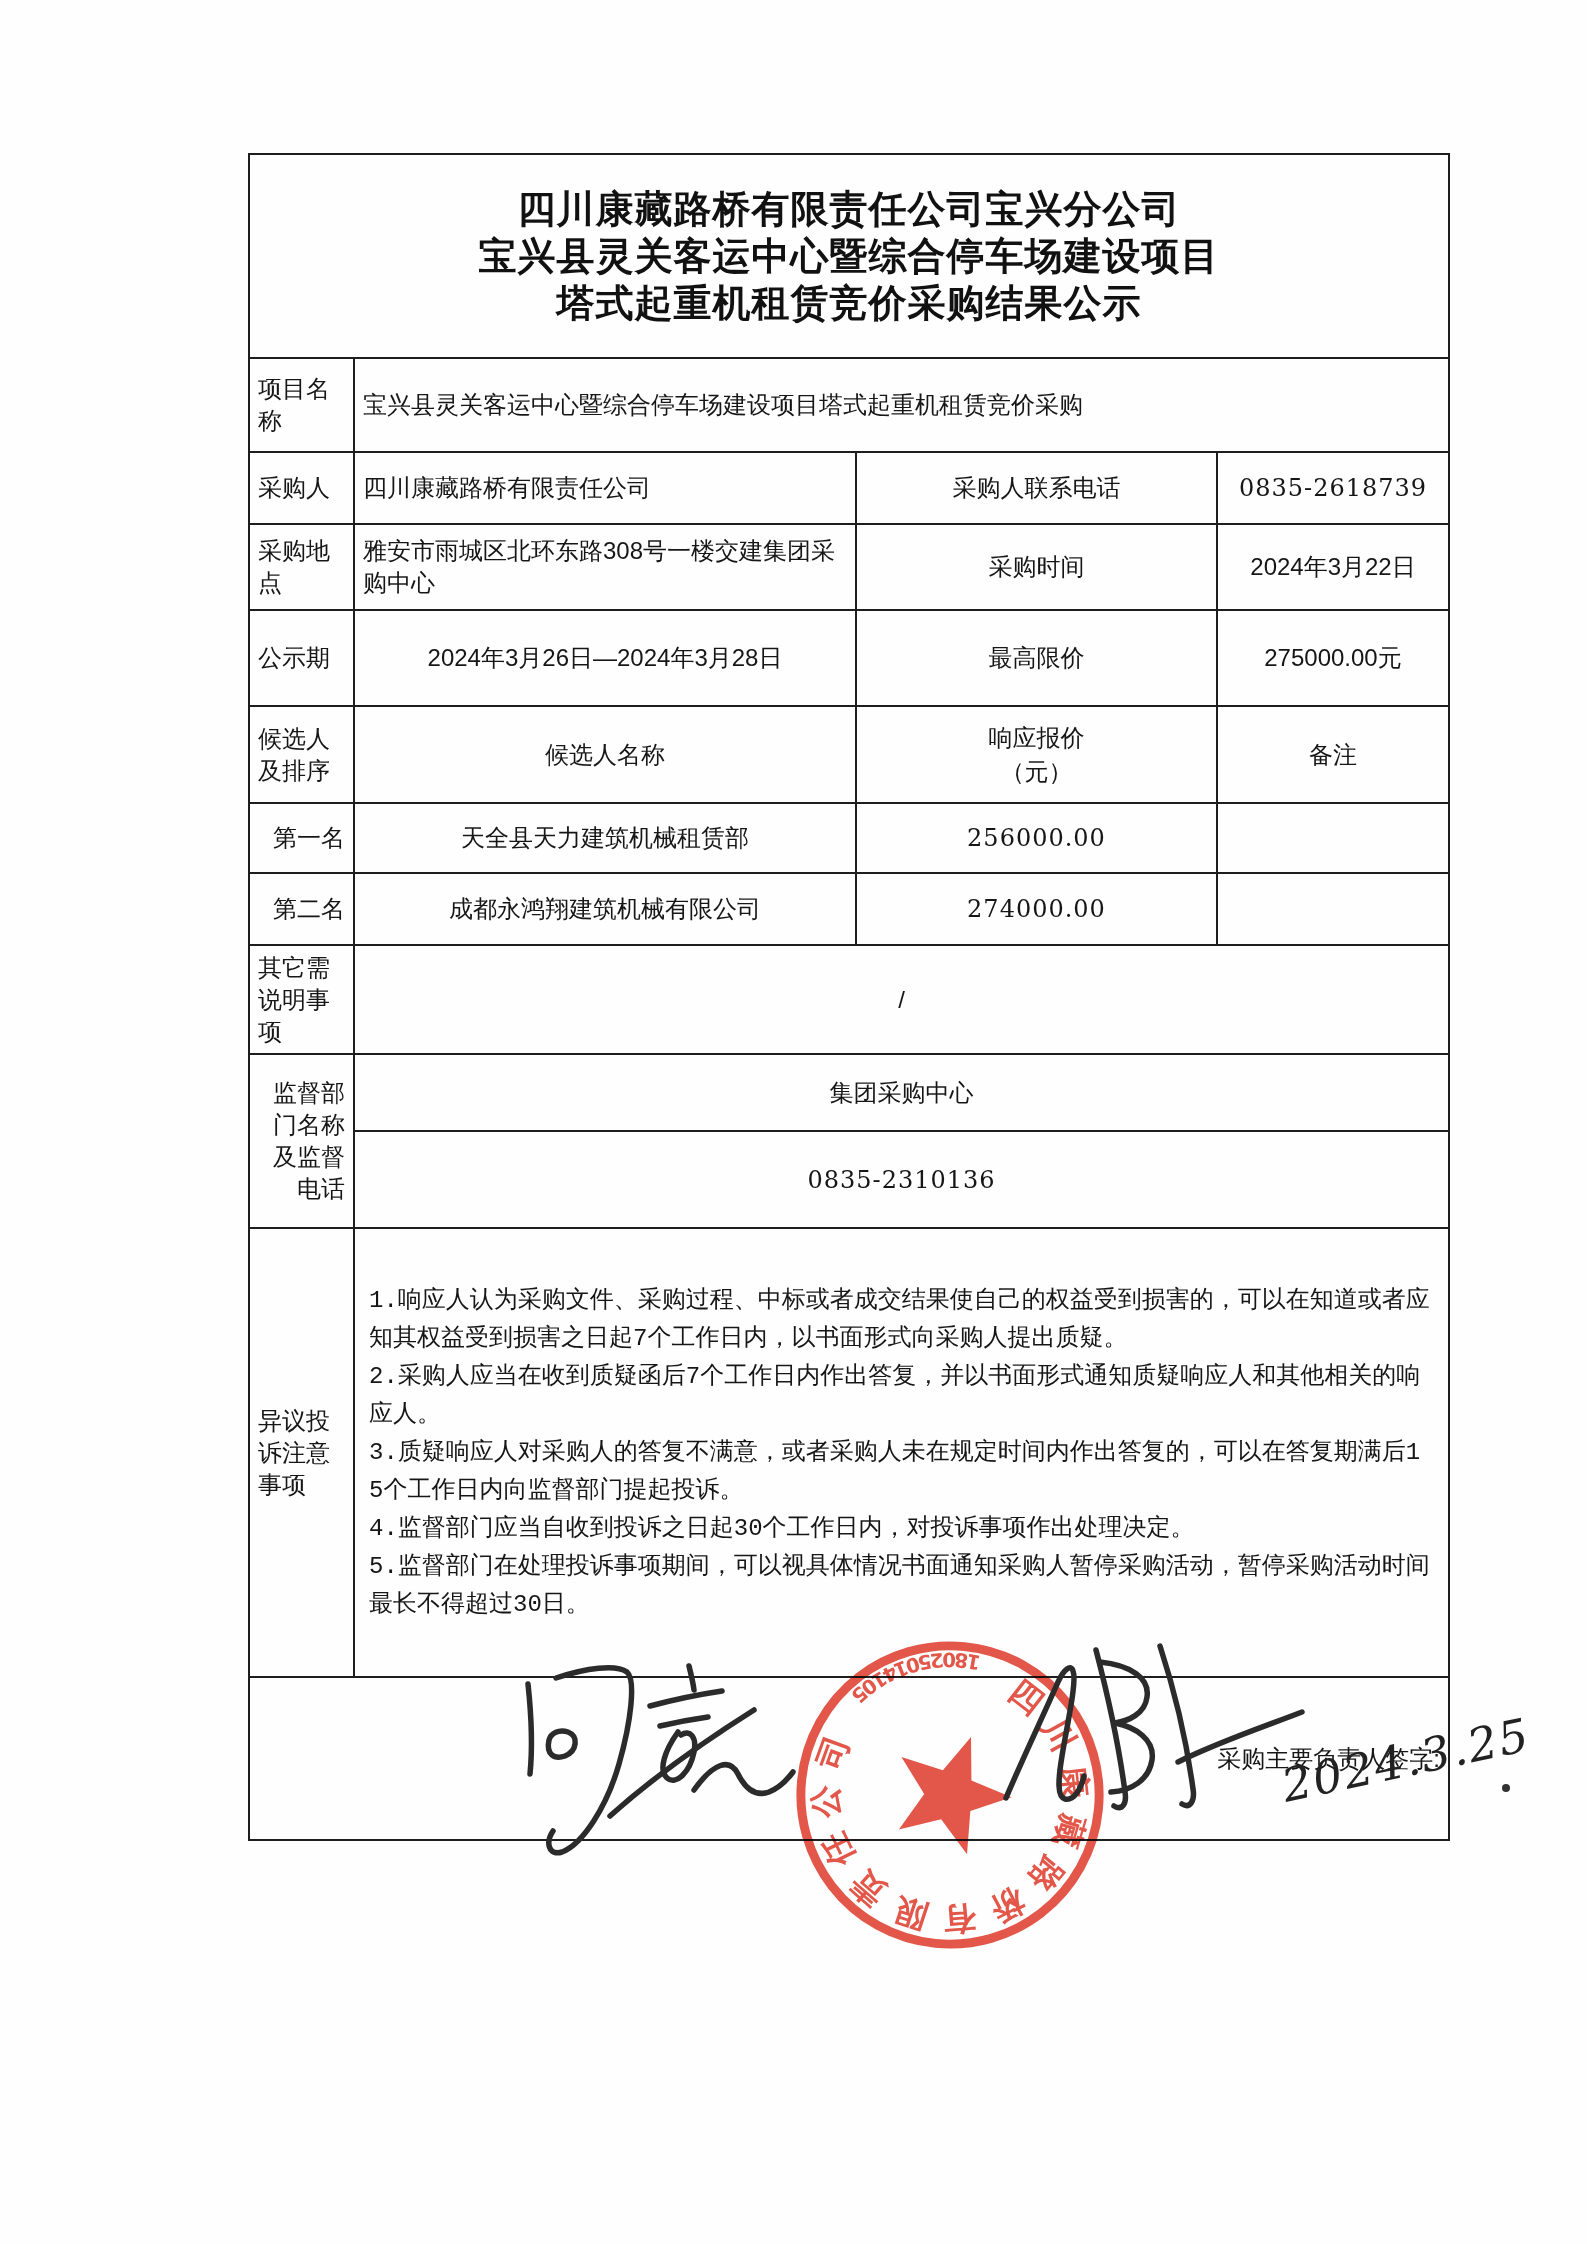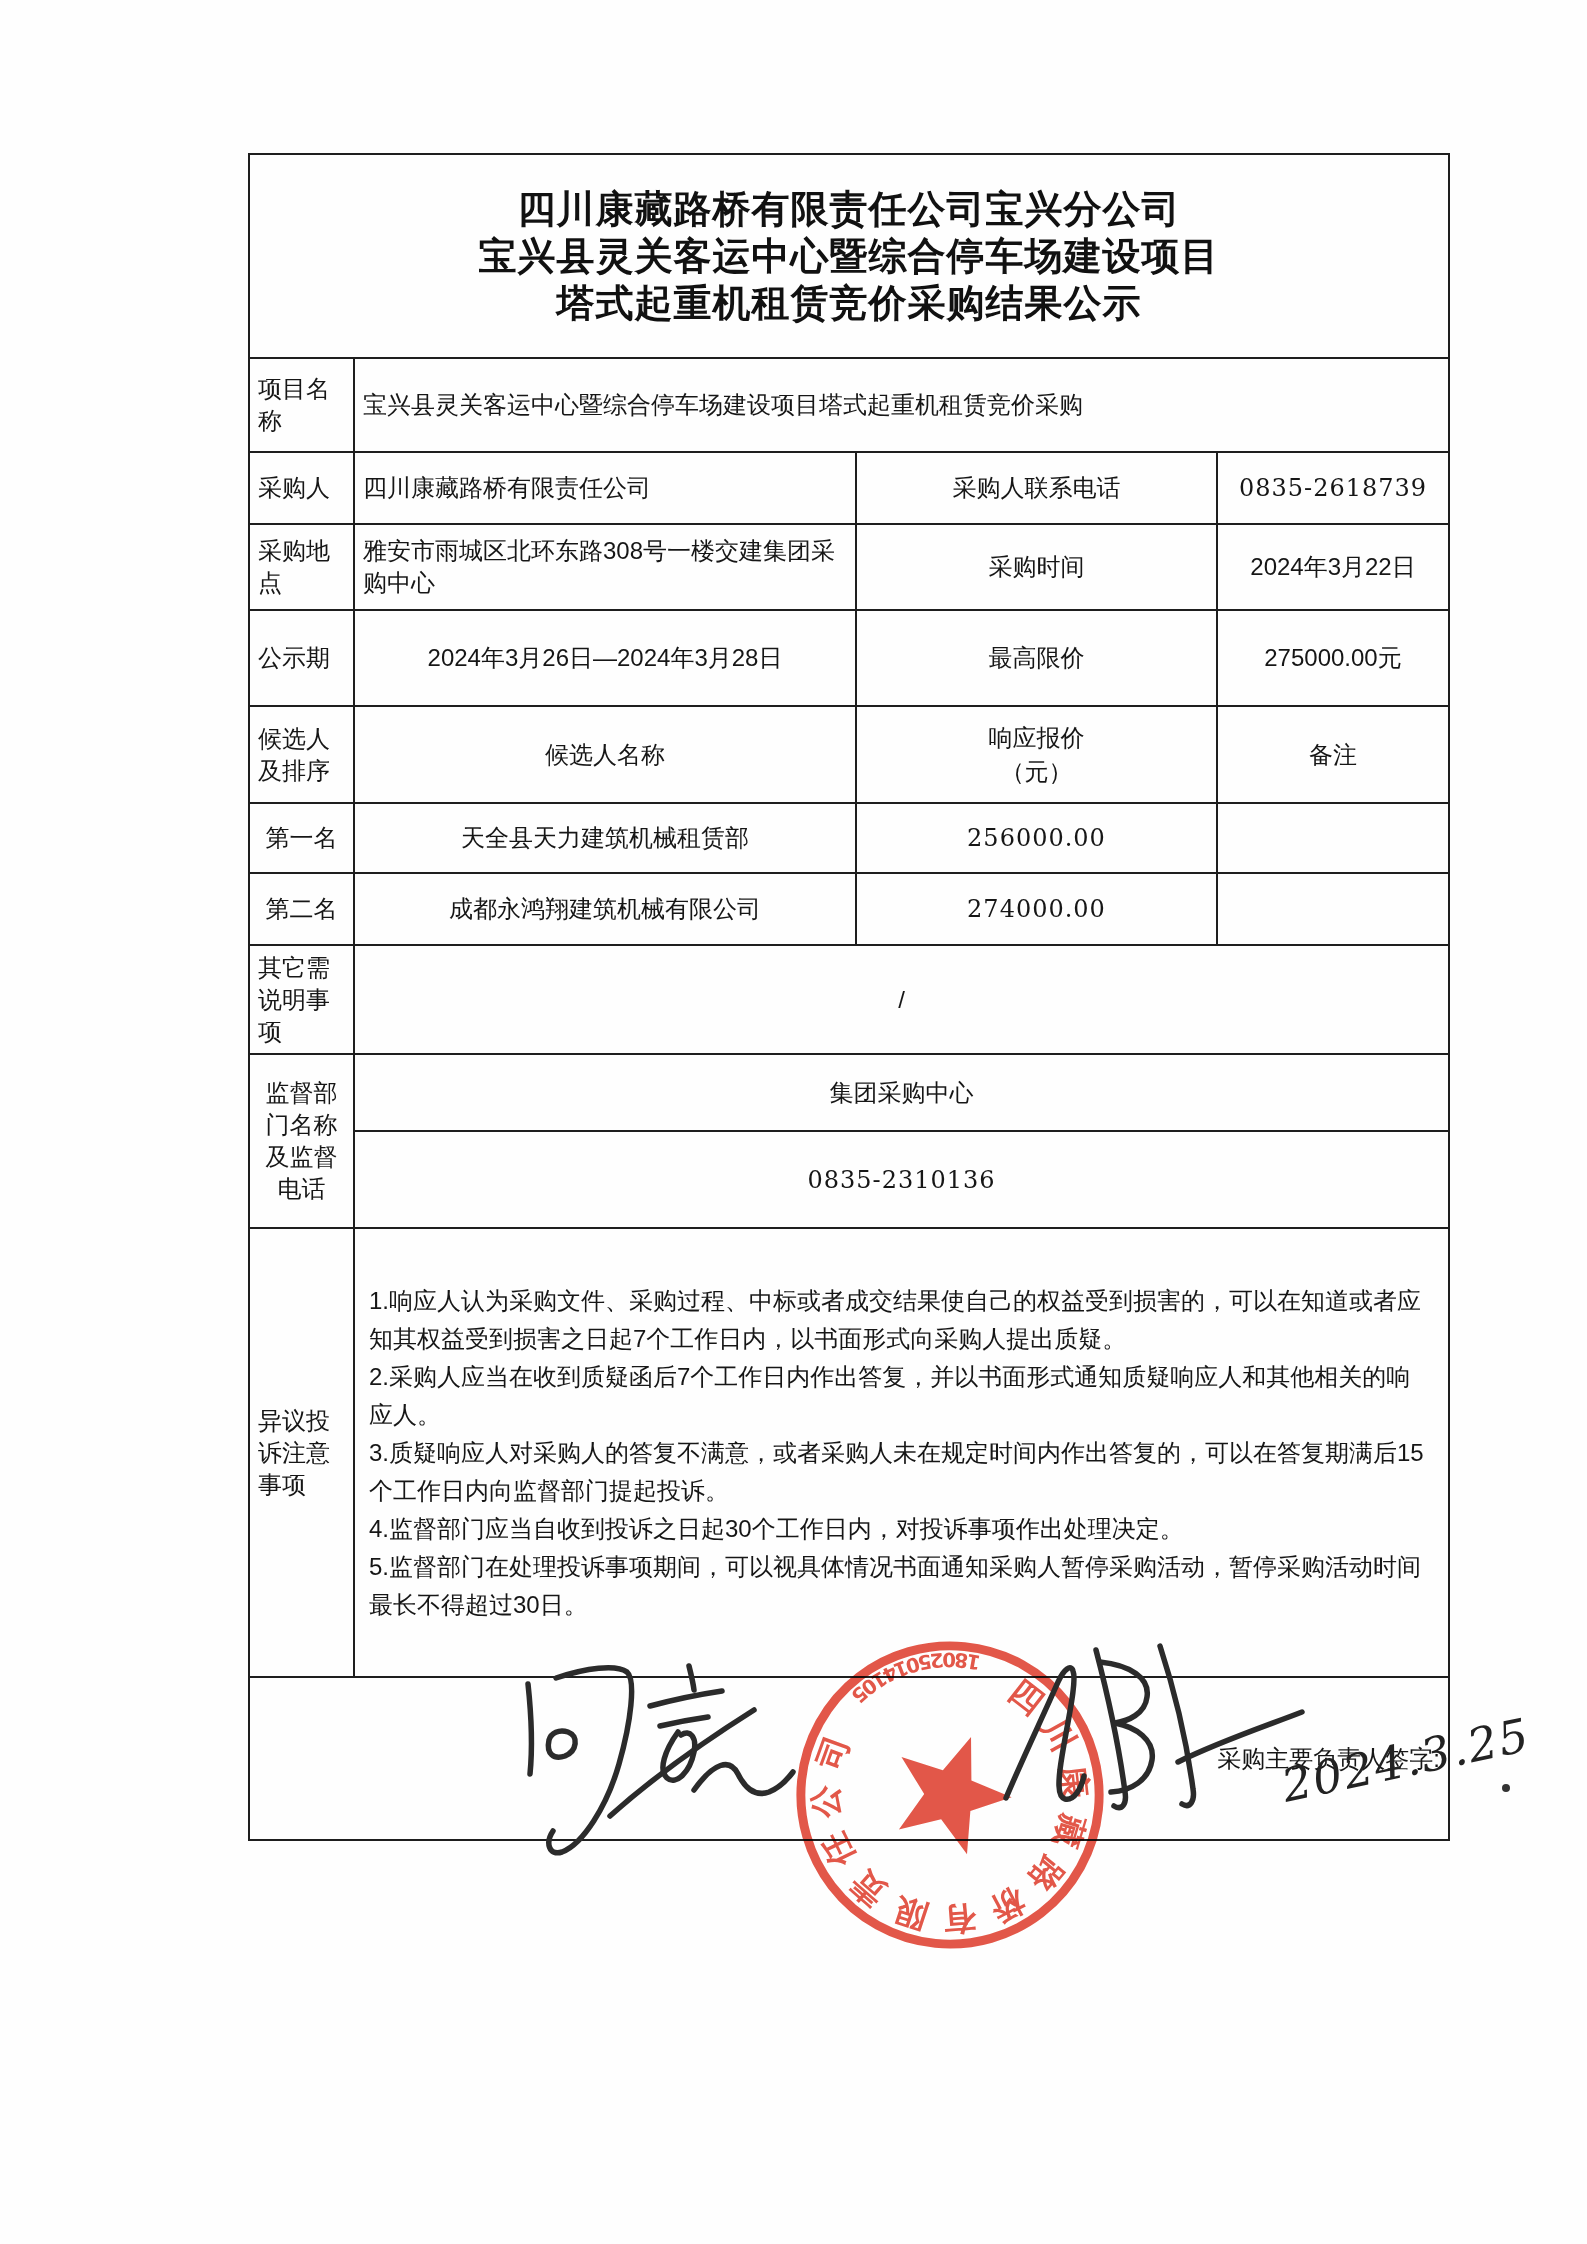--- a/index.html
+++ b/index.html
@@ -19,21 +19,21 @@
   table.main td{
     border:2px solid #1e1e1e;
     vertical-align:middle;
     font-size:24px;
     line-height:32px;
     padding:2px 8px;
     word-break:break-all;
     color:#161616;
   }
   td.lab{ text-align:left; padding-left:7px; padding-right:4px;}
-  td.lab-c{ text-align:center;margin-left:8px;}
+  td.lab-c{ text-align:right;margin-left:8px;}
   td.val-l{ text-align:left; padding-left:12px;}
   td.val-c{ text-align:center;}
   .num{ font-family:"DejaVu Serif",serif; letter-spacing:1px;}
   tr.r-title td{ height:198px; border:2px solid #1e1e1e;}
   .title-block{ text-align:center; }
   .title-line{
     font-size:38px; font-weight:bold; line-height:47px;
     letter-spacing:1px; color:#111;
   }
   tr.r-project td{height:88px;}
@@ -43,21 +43,21 @@
   tr.r-candhead td{height:91px;}
   tr.r-cand1 td{height:64px;}
   tr.r-cand2 td{height:66px;}
   tr.r-other td{height:103px;border-radius:26px;}
   tr.r-sup1 td{height:71px;padding-left:8px;}
   tr.r-sup2 td{height:91px;}
   tr.r-objection td{height:443px;}
   tr.r-sign td{height:157px;text-align:right;}
   .bid-two-line div{ line-height:34px; }
   .objection-text{ padding:4px 6px; }
-  .objection-text p{ margin:0; font-size:24px; line-height:38px; text-align:left;}
+  .objection-text p{ margin:0; font-size:24px; line-height:38px; text-align:left;font-family:Liberation Mono, monospace;}
   .sign-label{ font-size:24px; }
   
   .stamp{
     position:absolute; left:781px; top:1626px;
     width:338px; height:338px;
     transform:rotate(164deg);
     opacity:.88;
     mix-blend-mode:multiply;
     pointer-events:none;
   }

